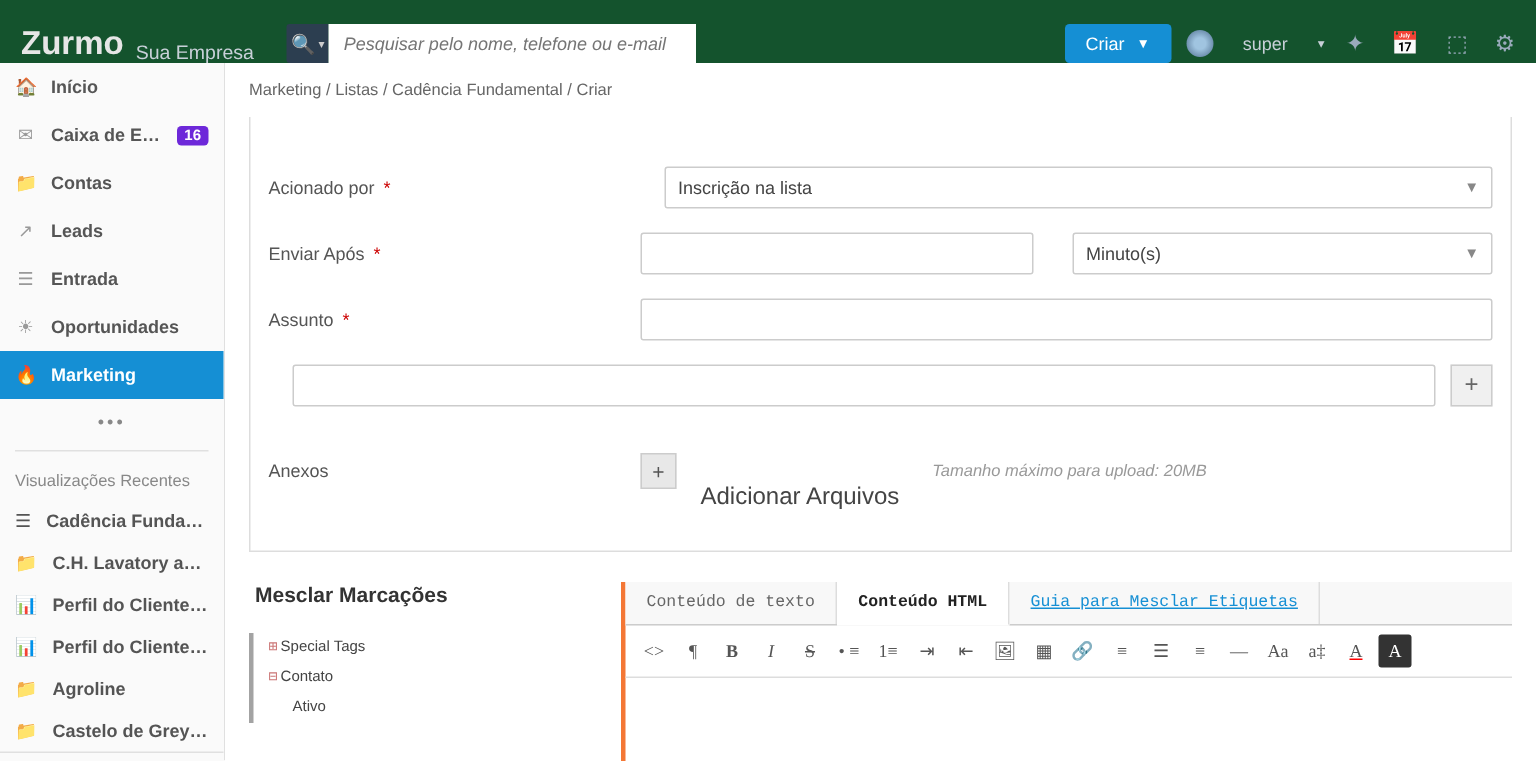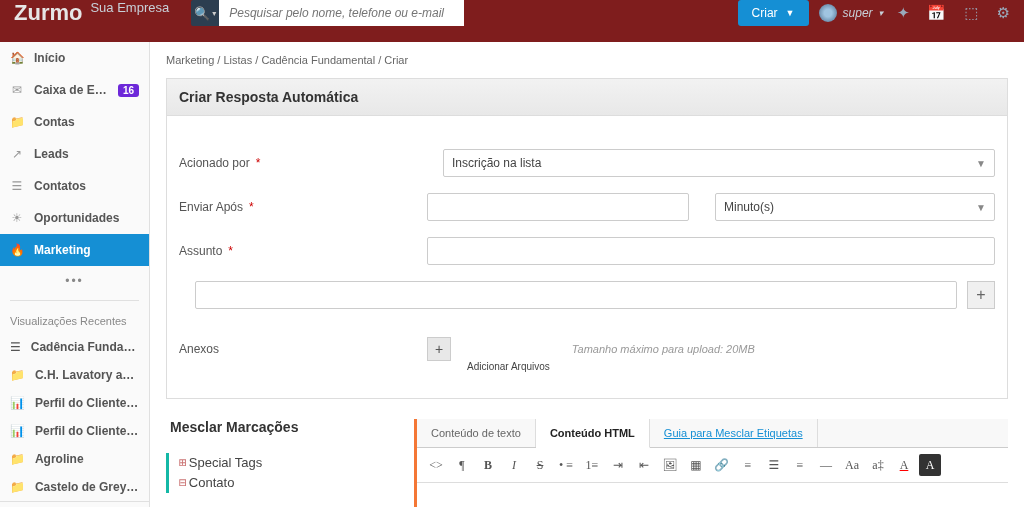--- a/index.html
+++ b/index.html
@@ -1,27 +1,27 @@
 <!DOCTYPE html>
 <html><head>
 <meta charset="utf-8">
 <style>
 * { margin: 0; padding: 0; box-sizing: border-box; }
 body { font-family: Arial, sans-serif; font-size: 12px; color: #545454; background: #fff; width: 1024px; height: 507px; overflow: hidden; }
 
 
-.header { background: #7f1d1d; height: 42px; display: flex; align-items: flex-start; padding: 0 10px; color: #fff; }
+.header { background: #14532d; height: 42px; display: flex; align-items: flex-end; padding: 0 10px; color: #fff; }
 .logo { font-size: 22px; font-weight: bold; margin-left: 4px; color: #e6e6e6; }
 .company { font-size: 13px; color: #c8d0d8; margin-left: 8px; }
 .search-wrap { display: flex; align-items: center; margin-left: 22px; }
 .search-icon { width: 28px; height: 26px; background: #2c3e50; border-radius: 2px 0 0 2px; display: flex; align-items: center; justify-content: center; font-size: 13px; color: #ccc; }
 .search-input { width: 245px; height: 26px; border: none; background: #fff; padding: 0 10px; font-style: italic; color: #999; font-size: 12px; outline: none; }
 .header-right { margin-left: auto; display: flex; align-items: center; gap: 10px; }
 .btn-criar { background: #158fd4; color: #fff; border: none; padding: 6px 14px; border-radius: 3px; font-size: 12px; cursor: pointer; display: flex; align-items: center; gap: 8px; }
-.user { display: flex; align-items: center; gap: 6px; color: #c8d0d8; font-size: 12px; font-style: italic; }
+.user { display: flex; align-items: center; gap: 20px; color: #c8d0d8; font-size: 12px; }
 .user-avatar { width: 18px; height: 18px; border-radius: 50%; background: radial-gradient(circle, #a0c4e0 30%, #4a6a8a); }
 .hdr-icon { color: #9ab; font-size: 15px; cursor: pointer; padding: 0 4px; }
 
 
 .body-row { display: flex; height: calc(100% - 42px); }
 
 
 .sidebar { width: 150px; border-right: 1px solid #e0e0e0; background: #fafafa; overflow-y: auto; font-size: 12px; }
 .nav-item { display: flex; align-items: center; padding: 9px 10px; color: #555; cursor: pointer; gap: 10px; }
 .nav-item.active { background: #158fd4; color: #fff; }
@@ -44,34 +44,34 @@
 .form { margin: 0 16px; border: 1px solid #ddd; border-top: none; padding: 25px 0 18px; }
 .form-row { display: flex; align-items: center; padding: 8px 12px; font-size: 12px; }
 .form-label { width: 248px; color: #555; display: flex; align-items: center; gap: 6px; }
 .req { color: #c00; }
 .form-ctrl { flex: 1; display: flex; gap: 10px; }
 .sel, .inp { height: 28px; border: 1px solid #ccc; border-radius: 2px; padding: 0 8px; font-size: 12px; color: #444; background: #fff; }
 .sel { display: flex; align-items: center; justify-content: space-between; cursor: pointer; margin-left: 16px; }
 .sel .caret { color: #888; font-size: 10px; }
 .chk { width: 14px; height: 14px; }
 .attach-btn { width: 24px; height: 24px; background: #e8e8e8; border: 1px solid #ccc; display: inline-flex; align-items: center; justify-content: center; font-size: 14px; cursor: pointer; }
-.attach-lbl { font-size: 10px; color: #444; margin-left: 6px; margin-top: 36px; }
+.attach-lbl { font-size: 16px; color: #444; margin-left: 6px; margin-top: 36px; }
 .attach-hint { font-size: 11px; color: #999; font-style: italic; margin-left: 12px; }
 .add-btn { width: 28px; height: 28px; background: #f0f0f0; border: 1px solid #ccc; display: inline-flex; align-items: center; justify-content: center; cursor: pointer; font-size: 16px; color: #666; }
 
 .merge-section { display: flex; margin: 20px 16px 0; gap: 0; }
 .merge-left { width: 248px; }
 .merge-left h3 { font-size: 14px; font-weight: bold; color: #333; margin-bottom: 18px; padding-left: 4px; }
-.tree { border-left: 3px solid #14b8a6; font-size: 13px; }
+.tree { border-left: 3px solid #a3a3a3; font-size: 10px; }
 .tree-node { padding: 2px 0 2px 10px; color: #444; line-height: 16px; position: relative; }
 .tree-node.child { padding-left: 26px; }
 .tree-toggle { color: #c77; margin-right: 2px; font-family: monospace; }
 .merge-right { flex: 1; border-left: 3px solid #f47735; }
 .tabs { display: flex; border-bottom: 1px solid #ccc; background: #f8f8f8; }
-.tab { padding: 8px 14px; font-size: 11px; color: #666; cursor: pointer; border-right: 1px solid #ddd; }
+.tab { padding: 8px 14px; font-size: 11px; color: #666; cursor: pointer; border-right: 1px solid #ddd; font-family: Liberation Mono, monospace; }
 .tab.active { background: #fff; color: #222; font-weight: bold; border-bottom: 1px solid #fff; margin-bottom: -1px; }
 .tab.link { color: #158fd4; text-decoration: underline; }
 .toolbar { display: flex; padding: 6px 8px; border-bottom: 1px solid #ddd; gap: 4px; flex-wrap: wrap; }
 .tbtn { width: 22px; height: 22px; display: inline-flex; align-items: center; justify-content: center; font-size: 12px; color: #555; cursor: pointer; border-radius: 2px; font-family: serif; }
 .editor-body { height: 70px; }
 .help-ico { width: 13px; height: 13px; border: 1px solid #aaa; border-radius: 50%; display: inline-flex; align-items: center; justify-content: center; font-size: 9px; color: #aaa; }
 </style>
 </head>
 <body>
 
@@ -113,21 +113,21 @@
     <div class="nav-item">
         <span class="ico">📁</span>
         <span class="lbl">Contas</span>
       </div>
     <div class="nav-item">
         <span class="ico">↗</span>
         <span class="lbl">Leads</span>
       </div>
     <div class="nav-item">
         <span class="ico">☰</span>
-        <span class="lbl">Contatos</span>
+        <span class="lbl">Entrada</span>
       </div>
     <div class="nav-item">
         <span class="ico">☀</span>
         <span class="lbl">Oportunidades</span>
       </div>
     <div class="nav-item active">
         <span class="ico">🔥</span>
         <span class="lbl">Marketing</span>
       </div>
     <div class="nav-more">•••</div>
@@ -165,21 +165,20 @@
   </div>
 
   <div class="main">
     <div class="breadcrumb">
       <a href="#">Marketing</a> /
       <a href="#">Listas</a> /
       <a href="#">Cadência Fundamental</a> /
       <span>Criar</span>
     </div>
 
-    <div class="panel-header">Criar Resposta Automática</div>
 
     <div class="form">
       <div class="form-row">
         <div class="form-label">
             <span>Acionado por</span>
             <span class="req">*</span>
           </div>
         <div class="form-ctrl">
             <div class="sel" style="flex:1">
               <span>Inscrição na lista</span>
@@ -228,20 +227,21 @@
         </div>
       </div>
     </div>
 
     <div class="merge-section">
       <div class="merge-left">
         <h3>Mesclar Marcações</h3>
         <div class="tree">
           <div class="tree-node"><span class="tree-toggle">⊞</span><span>Special Tags</span></div>
           <div class="tree-node"><span class="tree-toggle">⊟</span><span>Contato</span></div>
+          <div class="tree-node child">Ativo</div>
 
         </div>
       </div>
       <div class="merge-right">
         <div class="tabs">
           <div class="tab">Conteúdo de texto</div>
           <div class="tab active">Conteúdo HTML</div>
           <div class="tab link">Guia para Mesclar Etiquetas</div>
         </div>
         <div class="toolbar">

